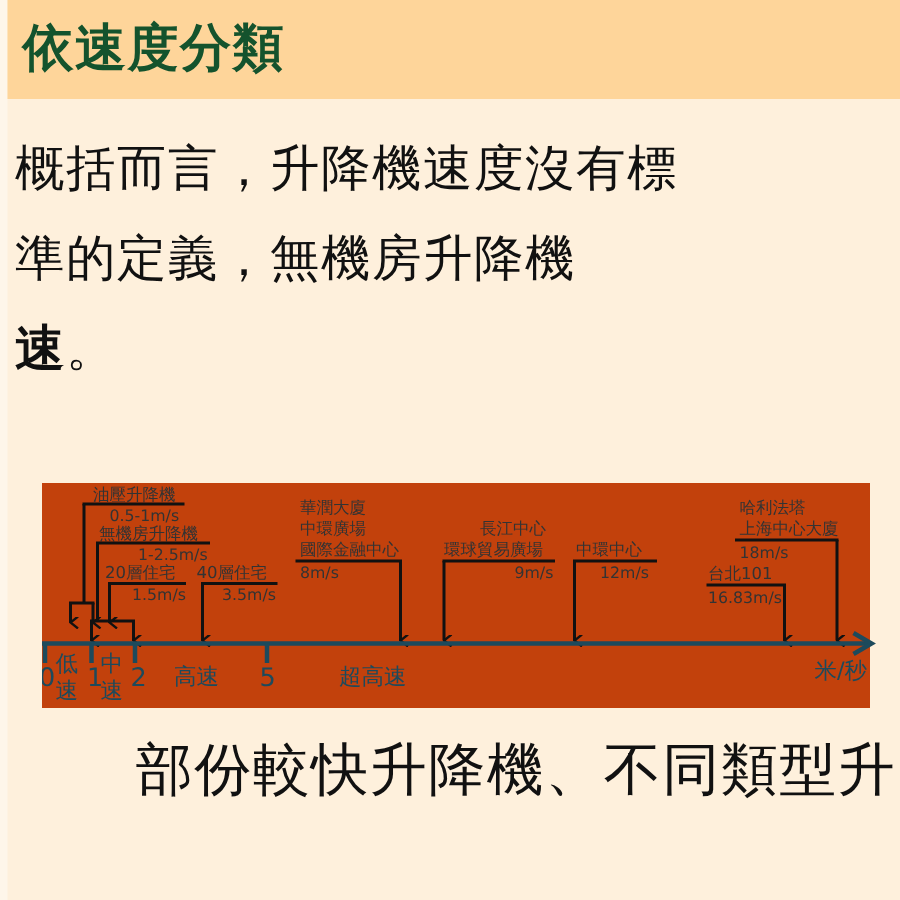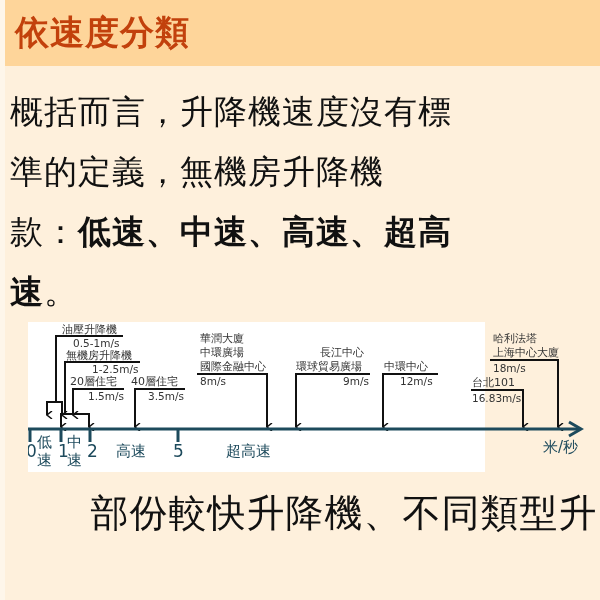--- a/index.html
+++ b/index.html
@@ -13,32 +13,32 @@
   .left-strip {
     position: absolute; left: 0; top: 0; width: 5px; height: 600px; background: #FEF6EA;
   }
   .header {
     position: absolute; left: 5px; top: 0; width: 595px; height: 66px;
     background: #FED59A;
   }
   .header-title {
     position: absolute; left: 10px; top: 10px;
     font-size: 34px; font-weight: bold; letter-spacing: 1px; line-height: 44px;
-    color: #c2410c;
+    color: #14532d;
   }
   .body-text {
     position: absolute; left: 10px; top: 82px; width: 590px;
     font-size: 33px; line-height: 60px; letter-spacing: 1px;
     white-space: nowrap;
   }
   .body-text .line { display: block; height: 60px; }
   .bold { font-weight: bold; }
   .diagram {
-    position: absolute; left: 28px; top: 322px; width: 457px; height: 150px;
-    background: #ffffff;
+    position: absolute; left: 28px; top: 322px; width: 552px; height: 150px;
+    background: #c2410c;
   }
   .diagram svg { position: absolute; left: 0; top: 0; }
   .lbl { font-size: 11px; fill: #333; font-family: "DejaVu Sans", sans-serif; }
   .lbl-speed { font-size: 10.5px; fill: #333; font-family: "DejaVu Sans", sans-serif; }
   .axis-lbl { font-size: 17px; fill: #1d4a5c; font-family: "DejaVu Sans", sans-serif; }
   .axis-cat { font-size: 15px; fill: #1d4a5c; font-family: "DejaVu Sans", sans-serif; }
   .caption {
     position: absolute; left: 0; top: 486px; width: 600px;
     text-align: center; font-size: 38px; line-height: 54px; letter-spacing: 1px; padding-left: 44px;
   }
@@ -48,21 +48,20 @@
 
 <div class="left-strip"></div>
 
 <div class="header">
   <div class="header-title">依速度分類</div>
 </div>
 
 <div class="body-text">
   <span class="line">概括而言，升降機速度沒有標</span>
   <span class="line">準的定義，無機房升降機</span>
-  <span class="line"><span>款：</span><span class="bold">低速、中速、高速、超高</span></span>
   <span class="line"><span class="bold">速</span><span>。</span></span>
 </div>
 
 <div class="diagram">
   <svg width="560" height="150" viewBox="0 0 560 150">
     <defs>
       <marker id="arrowDown" markerWidth="8" markerHeight="8" refX="4" refY="7" orient="auto" markerUnits="userSpaceOnUse">
         <path d="M0,2 L4,7 L8,2" fill="none" stroke="#111" stroke-width="1.5"></path>
       </marker>
     </defs>

